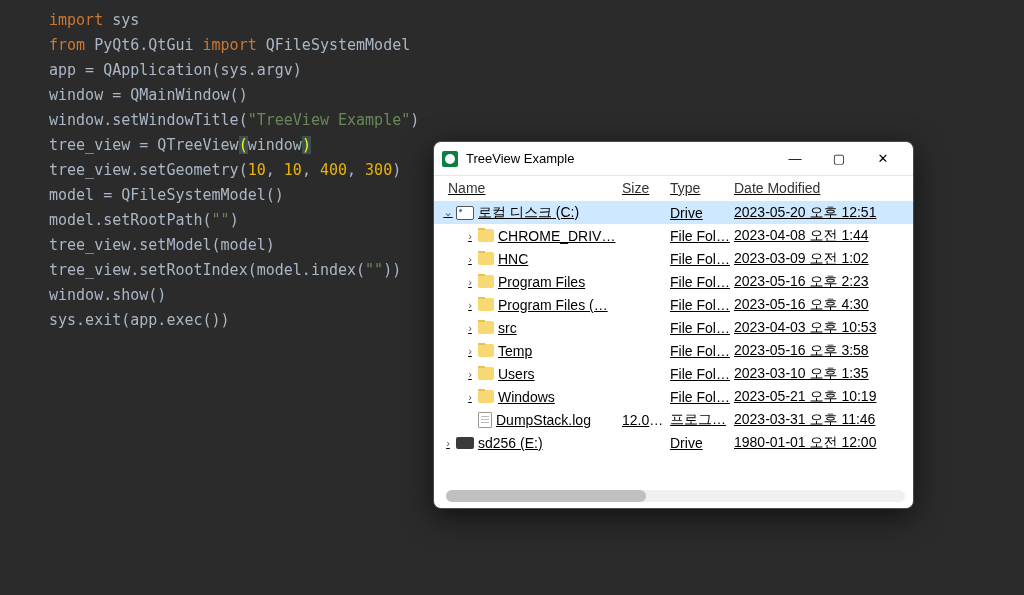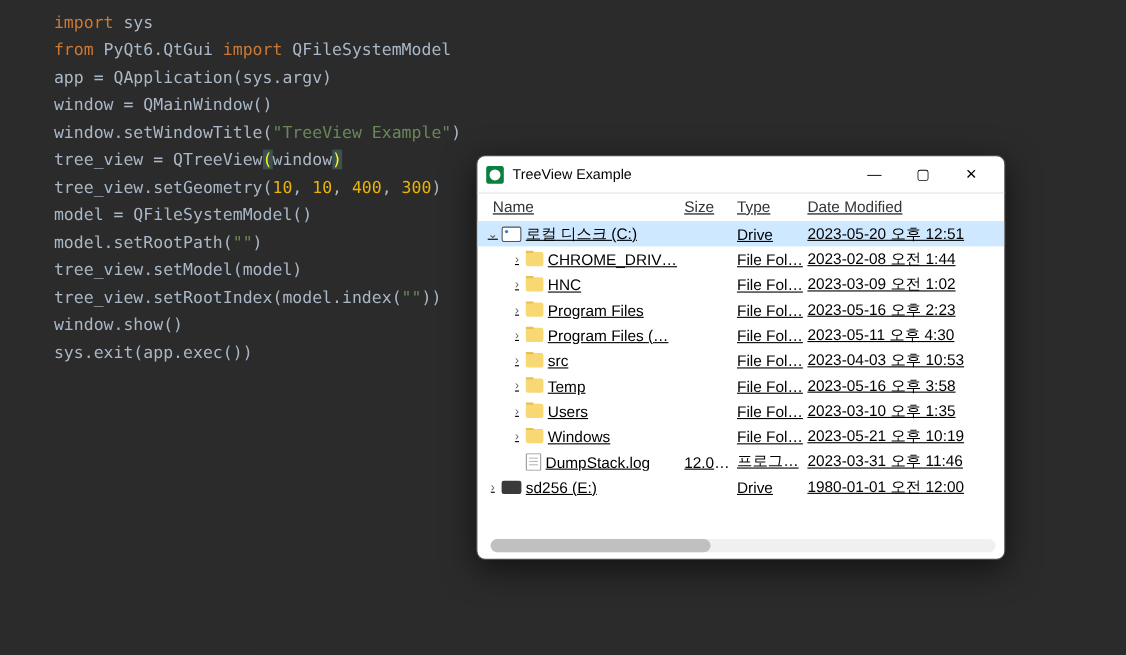--- a/index.html
+++ b/index.html
@@ -106,21 +106,21 @@
         </div>
         <div class="row">
           <div class="cell-name">
             <span class="indent1"></span>
             <span class="expander">›</span>
             <span class="icon-folder"></span>
             <span>CHROME_DRIV…</span>
           </div>
           <div class="cell-size"></div>
           <div class="cell-type">File Fol…</div>
-          <div class="cell-date">2023-02-08 오전 1:44</div>
+          <div class="cell-date">2023-04-08 오전 1:44</div>
         </div>
         <div class="row">
           <div class="cell-name">
             <span class="indent1"></span>
             <span class="expander">›</span>
             <span class="icon-folder"></span>
             <span>HNC</span>
           </div>
           <div class="cell-size"></div>
           <div class="cell-type">File Fol…</div>
@@ -139,21 +139,21 @@
         </div>
         <div class="row">
           <div class="cell-name">
             <span class="indent1"></span>
             <span class="expander">›</span>
             <span class="icon-folder"></span>
             <span>Program Files (…</span>
           </div>
           <div class="cell-size"></div>
           <div class="cell-type">File Fol…</div>
-          <div class="cell-date">2023-05-11 오후 4:30</div>
+          <div class="cell-date">2023-05-16 오후 4:30</div>
         </div>
         <div class="row">
           <div class="cell-name">
             <span class="indent1"></span>
             <span class="expander">›</span>
             <span class="icon-folder"></span>
             <span>src</span>
           </div>
           <div class="cell-size"></div>
           <div class="cell-type">File Fol…</div>

